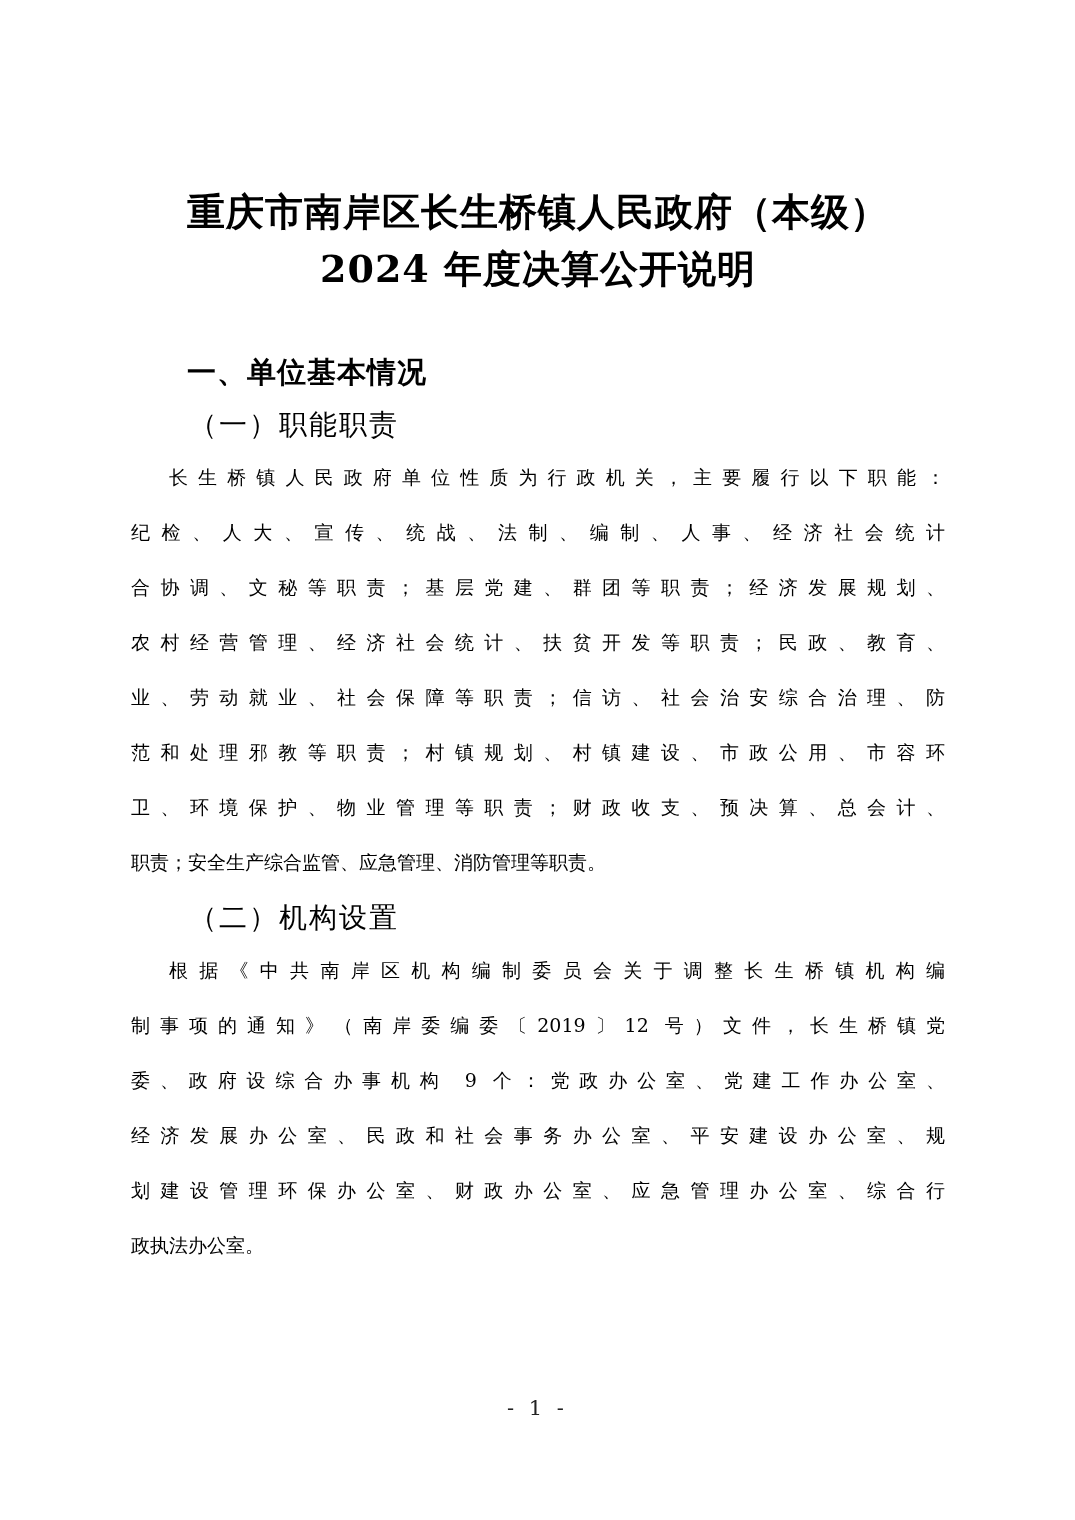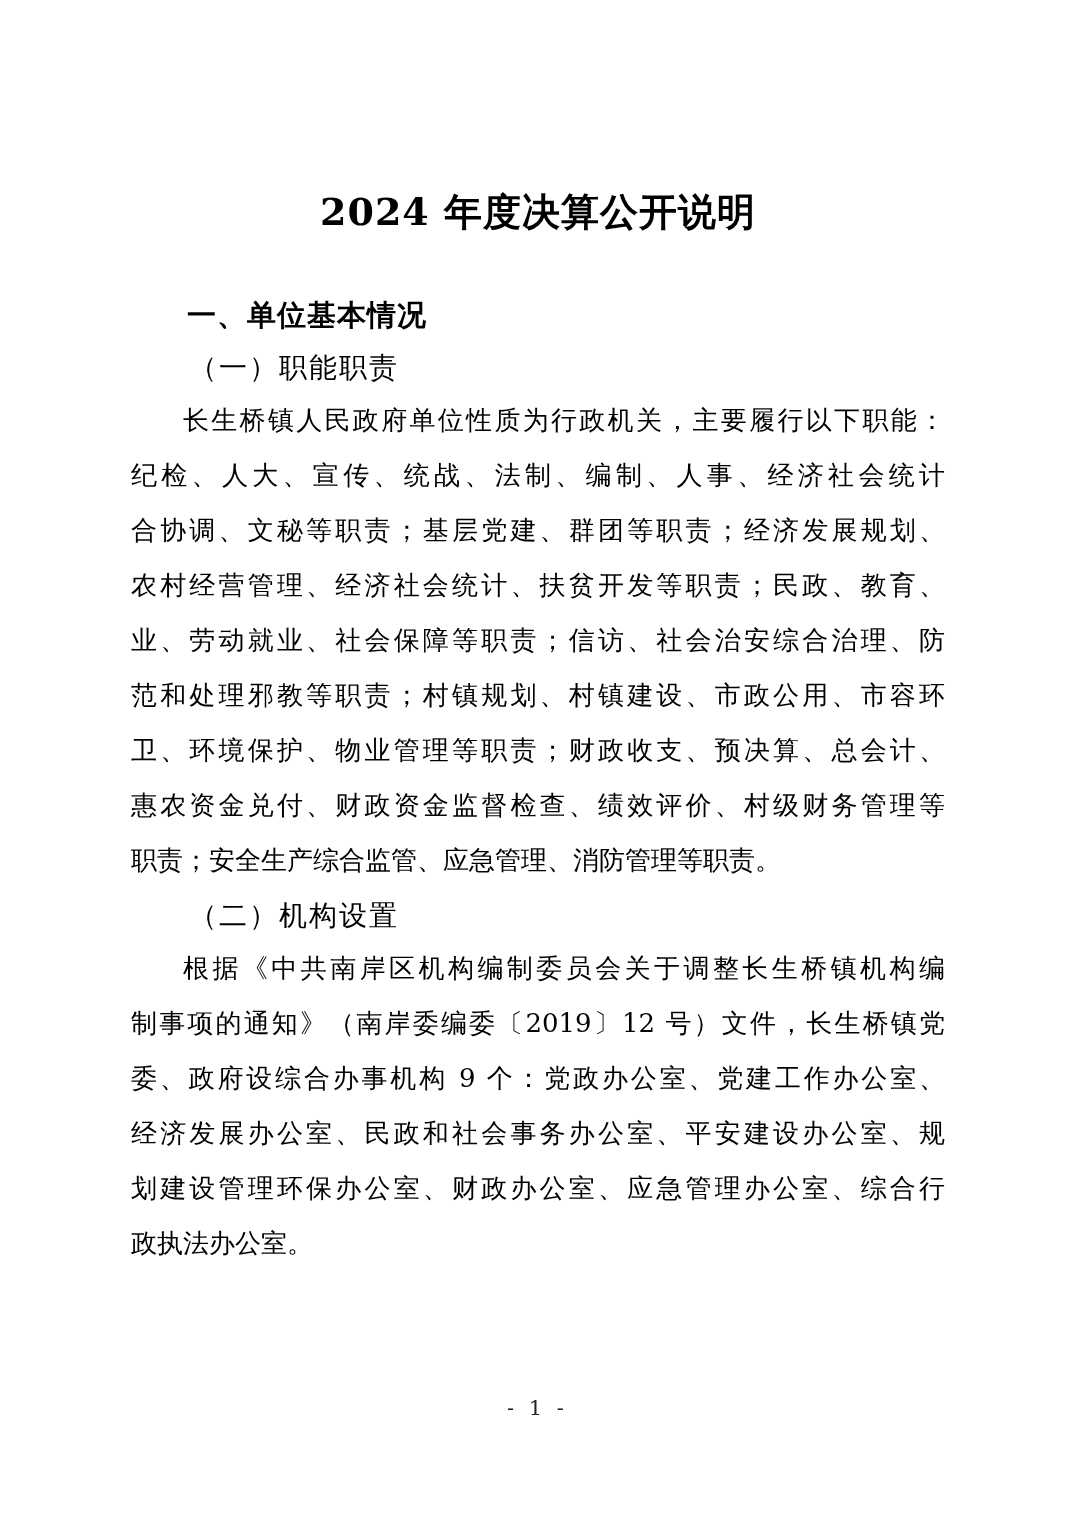--- a/index.html
+++ b/index.html
@@ -40,21 +40,21 @@
   .subsection-heading {
     margin-top: 3px;
     font-size: 28px;
     line-height: 50px;
     font-weight: 400;
     font-family: "DejaVu Serif", serif;
     text-indent: 58px;
     letter-spacing: 2px;
   }
   .para {
-    font-size: 26px;
+    font-size: 19px;
     line-height: 55px;
     font-family: "DejaVu Serif", serif;
   }
   .para-line {
     text-align: justify;
     text-align-last: justify;
     text-justify: inter-character;
   }
   .para-line.first { text-indent: 2em; }
   .para-line.last  { text-align-last: left; }
@@ -70,36 +70,36 @@
     color: #222222;
   }
 </style>
 </head>
 <body>
 
 <div class="page">
   <div class="content">
 
     <div class="doc-title">
+      <div>重庆市南岸区长生桥镇人民政府（本级）</div>
       <div>2024 年度决算公开说明</div>
     </div>
 
     <div class="section-heading">一、单位基本情况</div>
 
     <div class="subsection-heading">（一）职能职责</div>
 
     <div class="para">
         <div class="para-line first">长生桥镇人民政府单位性质为行政机关，主要履行以下职能：</div>
         <div class="para-line">纪检、人大、宣传、统战、法制、编制、人事、经济社会统计</div>
         <div class="para-line">合协调、文秘等职责；基层党建、群团等职责；经济发展规划、</div>
         <div class="para-line">农村经营管理、经济社会统计、扶贫开发等职责；民政、教育、</div>
         <div class="para-line">业、劳动就业、社会保障等职责；信访、社会治安综合治理、防</div>
         <div class="para-line">范和处理邪教等职责；村镇规划、村镇建设、市政公用、市容环</div>
         <div class="para-line">卫、环境保护、物业管理等职责；财政收支、预决算、总会计、</div>
-        <div class="para-line">惠农资金兑付、财政资金监督检查、绩效评价、村级财务管理等</div>
         <div class="para-line last">职责；安全生产综合监管、应急管理、消防管理等职责。</div>
       </div>
 
     <div class="subsection-heading">（二）机构设置</div>
 
     <div class="para">
         <div class="para-line first">根据《中共南岸区机构编制委员会关于调整长生桥镇机构编</div>
         <div class="para-line">制事项的通知》（南岸委编委〔2019〕12 号）文件，长生桥镇党</div>
         <div class="para-line">委、政府设综合办事机构 9 个：党政办公室、党建工作办公室、</div>
         <div class="para-line">经济发展办公室、民政和社会事务办公室、平安建设办公室、规</div>

